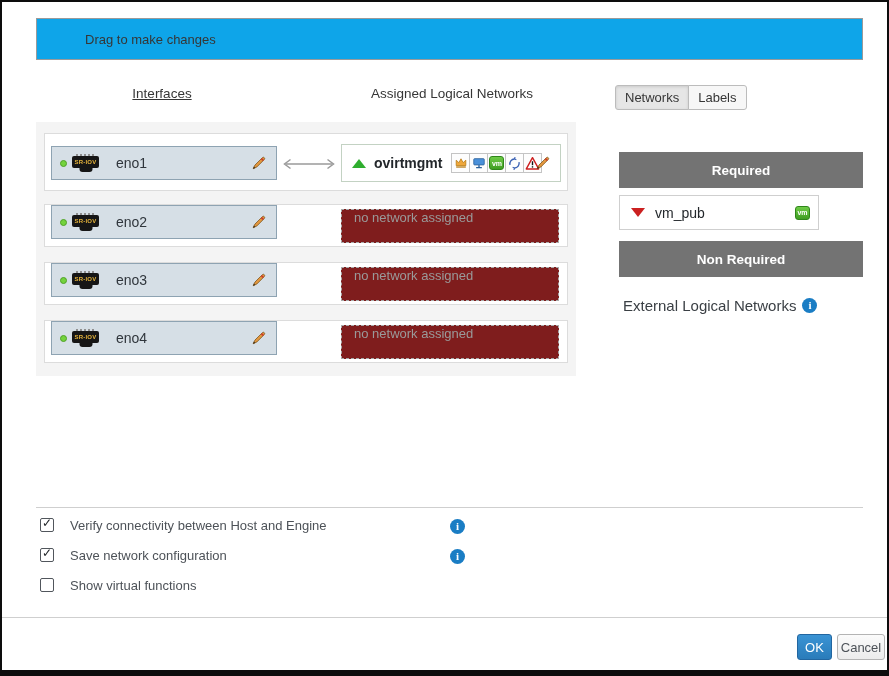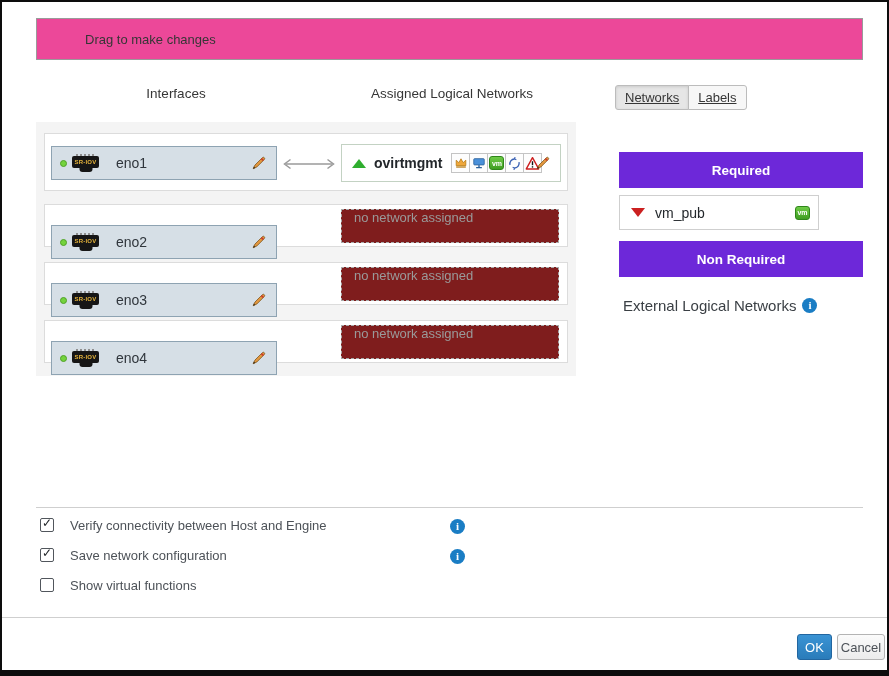--- a/index.html
+++ b/index.html
@@ -6,44 +6,44 @@
   html,body { background:#fff; }
   body { font-family:"Liberation Sans", sans-serif; color:#363636; }
   #dialog {
     position:relative; width:889px; height:676px; background:#fff;
     border:2px solid #0d0d0d; border-bottom-width:6px; overflow:hidden;
   }
 
   
   .drag-banner {
     position:absolute; left:34px; top:16px; width:827px; height:42px;
-    background:#ec4899; border:1px solid #9a9a9a;
+    background:#0ea5e9; border:1px solid #9a9a9a;
     display:flex; align-items:center; padding-left:48px;
     font-size:13px; color:#363636;
   }
 
   
   .col-header { position:absolute; top:84px; font-size:13.5px; color:#363636; text-align:center; }
-  .col-header.interfaces { left:48px; width:252px; }
+  .col-header.interfaces { left:34px; width:252px;text-decoration:underline; }
   .col-header.assigned  { left:322px; width:256px; }
 
   
   .iface-panel { position:absolute; left:34px; top:120px; width:540px; height:254px; background:#f4f4f4; }
   .iface-row { position:absolute; left:8px; width:524px; background:#fff; border:1px solid #dcdcdc; }
   .iface-row.r0 { top:11px;  height:58px; }
   .iface-row.r1 { top:82px;  height:43px; }
   .iface-row.r2 { top:140px; height:43px; }
   .iface-row.r3 { top:198px; height:43px; }
 
   .iface-box {
     position:absolute; left:6px; width:226px; height:34px;
     background:#d6dfe6; border:1px solid #8ea3b2;
     display:flex; align-items:center; padding:0 8px; gap:5px; cursor:move;
   }
-  .r0 .iface-box { top:12px; } .r1 .iface-box, .r2 .iface-box, .r3 .iface-box { top:20px; }
+  .r0 .iface-box { top:12px; } .r1 .iface-box, .r2 .iface-box, .r3 .iface-box { top:0; }
   .iface-name { font-size:14px; color:#30363c; margin-left:12px; }
   .status-dot { width:7px; height:7px; border-radius:50%; background:#74d33d; border:1px solid #4fa227; flex:0 0 auto; }
 
   
   .sriov-icon { position:relative; width:27px; height:12px; background:#161616; border-radius:2px;
     display:inline-flex; align-items:center; justify-content:center; flex:0 0 auto; margin-top:-3px; }
   .sriov-icon::before { content:""; position:absolute; top:-2px; left:4px; right:4px; height:2px;
     background:repeating-linear-gradient(90deg,#8f8f8f 0 2px,transparent 2px 4px); }
   .sriov-icon::after { content:""; position:absolute; bottom:-4px; left:50%; transform:translateX(-50%);
     width:13px; height:4px; background:#161616; border-radius:0 0 3px 3px; }
@@ -76,28 +76,28 @@
   .no-net-box {
     position:absolute; left:296px; top:4px; width:218px; height:34px;
     border:1px dashed #a9a9a9; background:#7f1d1d;
     display:flex; align-items:flex-start; padding-left:12px;
     font-size:13px; color:#9a9a9a;
   }
 
   
   .tabs { position:absolute; left:613px; top:83px; display:flex; }
   .tab { height:25px; padding:0 9px; font-size:13px; color:#363636; background:#f7f7f7;
-    border:1px solid #bcbcbc; display:flex; align-items:center; cursor:pointer;text-decoration:underline; }
+    border:1px solid #bcbcbc; display:flex; align-items:center; cursor:pointer; }
   .tab:first-child { border-radius:3px 0 0 3px; }
   .tab:last-child  { border-radius:0 3px 3px 0; margin-left:-1px; }
   .tab.selected { background:#e6e6e6; box-shadow:inset 0 1px 3px rgba(0,0,0,.12); }
 
   .unassigned-title { position:absolute; left:615px; top:126px; width:246px; text-align:center; font-size:14px; color:#363636; }
 
-  .req-bar { position:absolute; left:617px; width:244px; height:36px; background:#6d28d9;
+  .req-bar { position:absolute; left:617px; width:244px; height:36px; background:#737373;
     color:#fff; font-size:13.5px; font-weight:bold; display:flex; align-items:center; justify-content:center; }
   .req-bar.required { top:150px; } .req-bar.nonrequired { top:239px; }
 
   .unassigned-net {
     position:absolute; left:617px; top:193px; width:200px; height:35px;
     background:#fff; border:1px solid #cfcfcf;
     display:flex; align-items:center; padding:0 8px 0 11px; gap:10px; cursor:move;
   }
   .unassigned-net .net-label { font-size:14px; color:#23272b; flex:1; }
 

